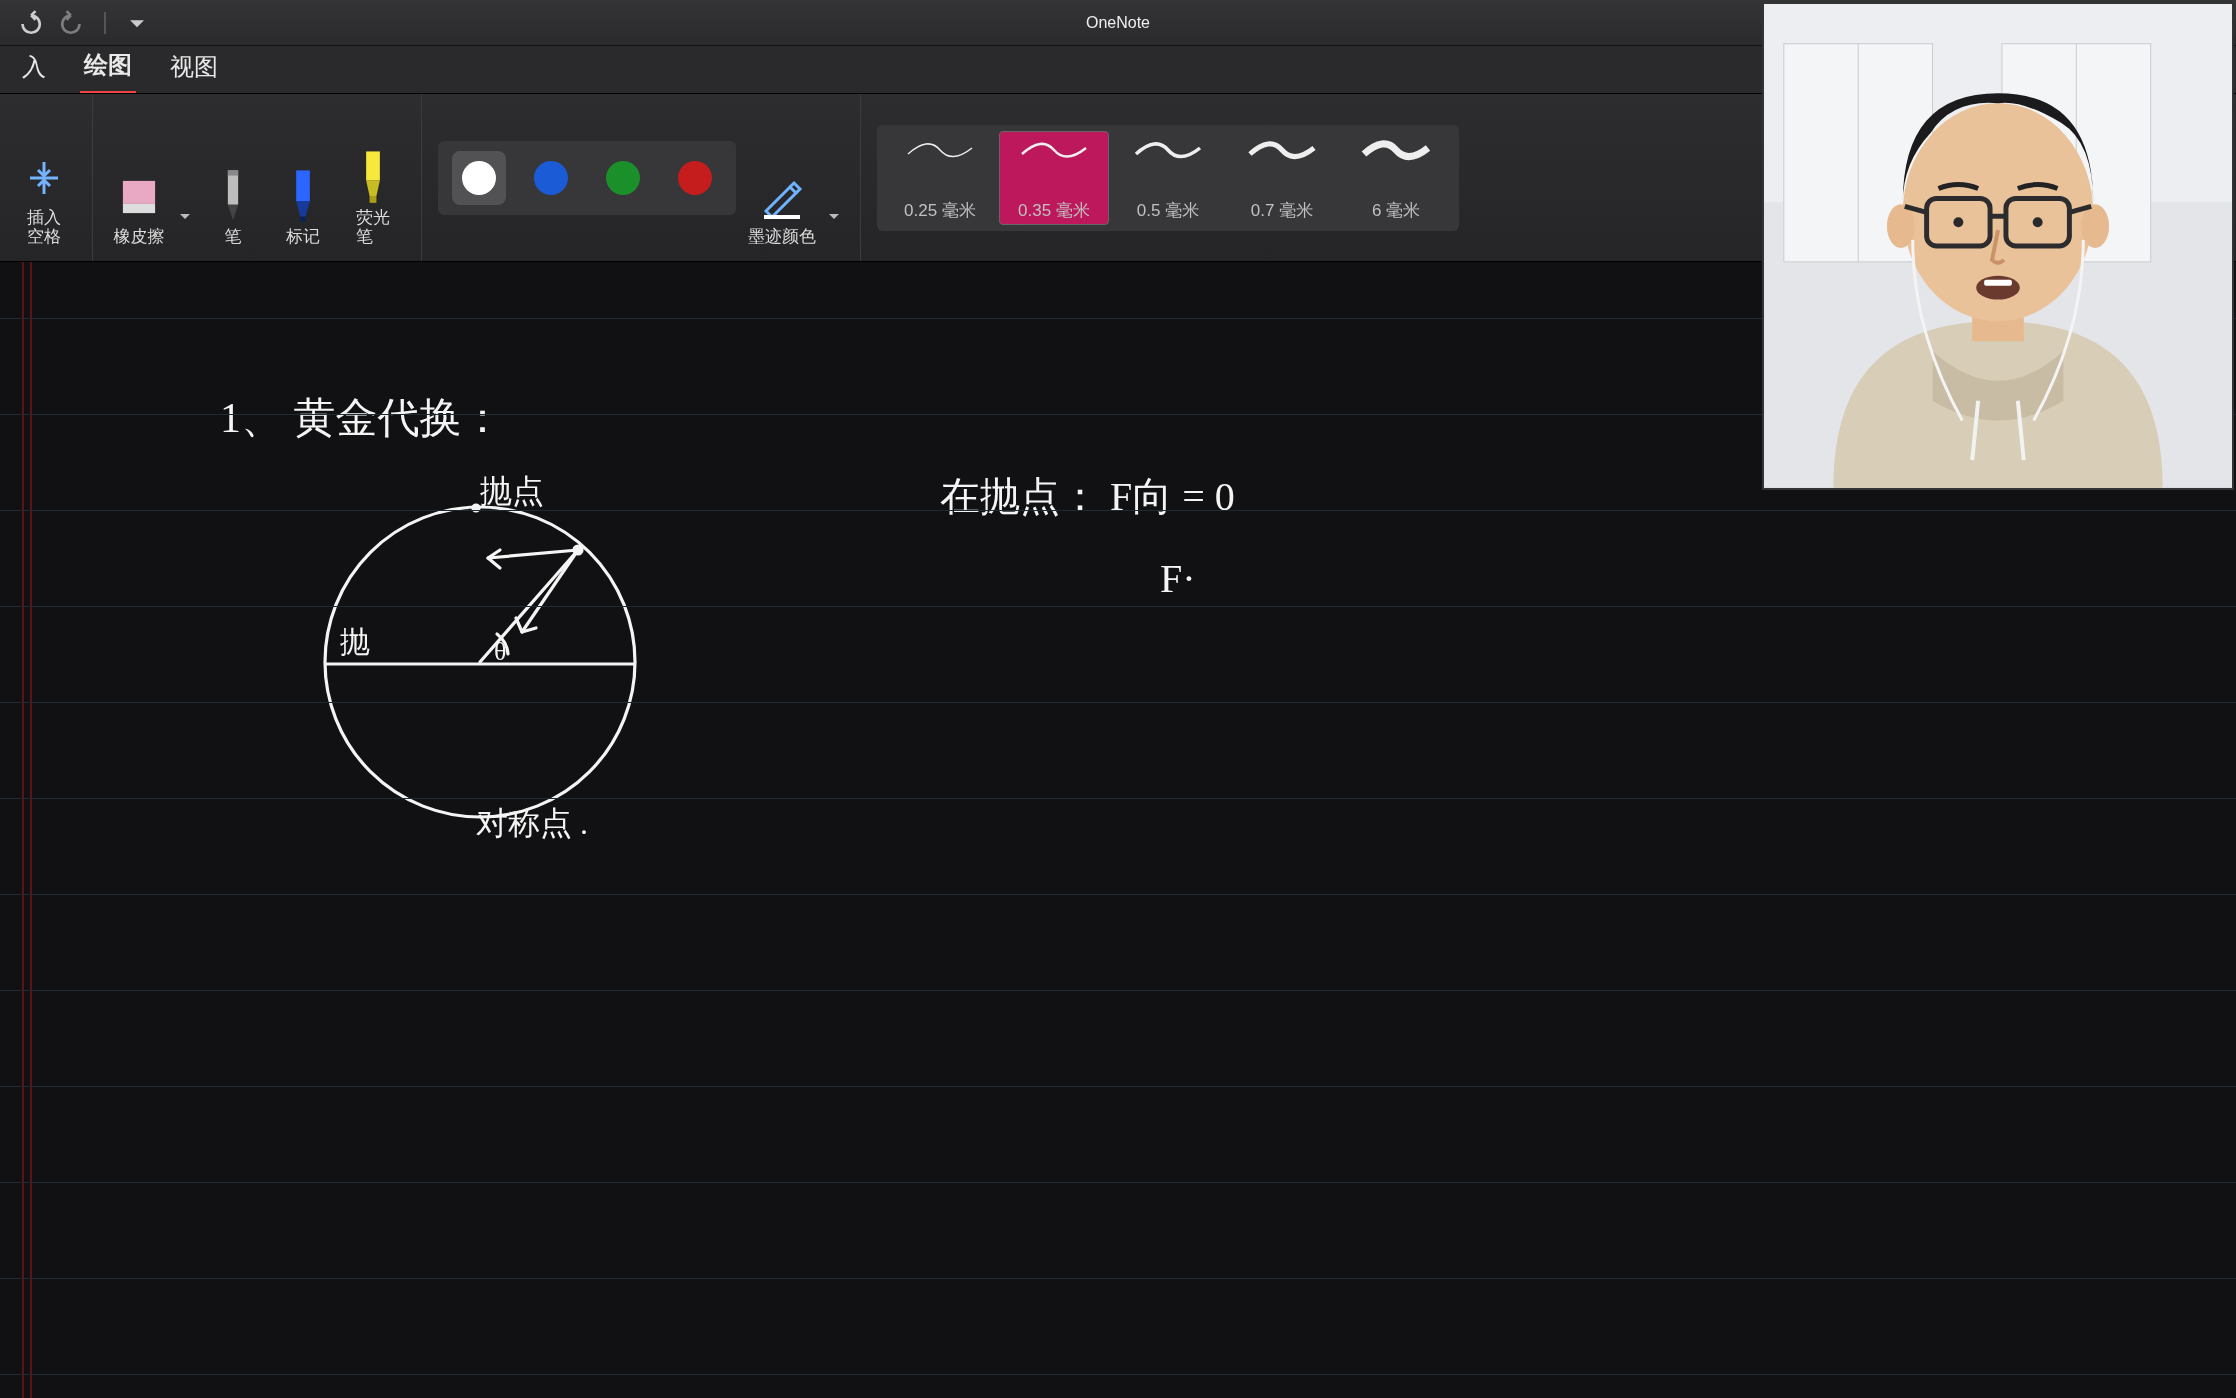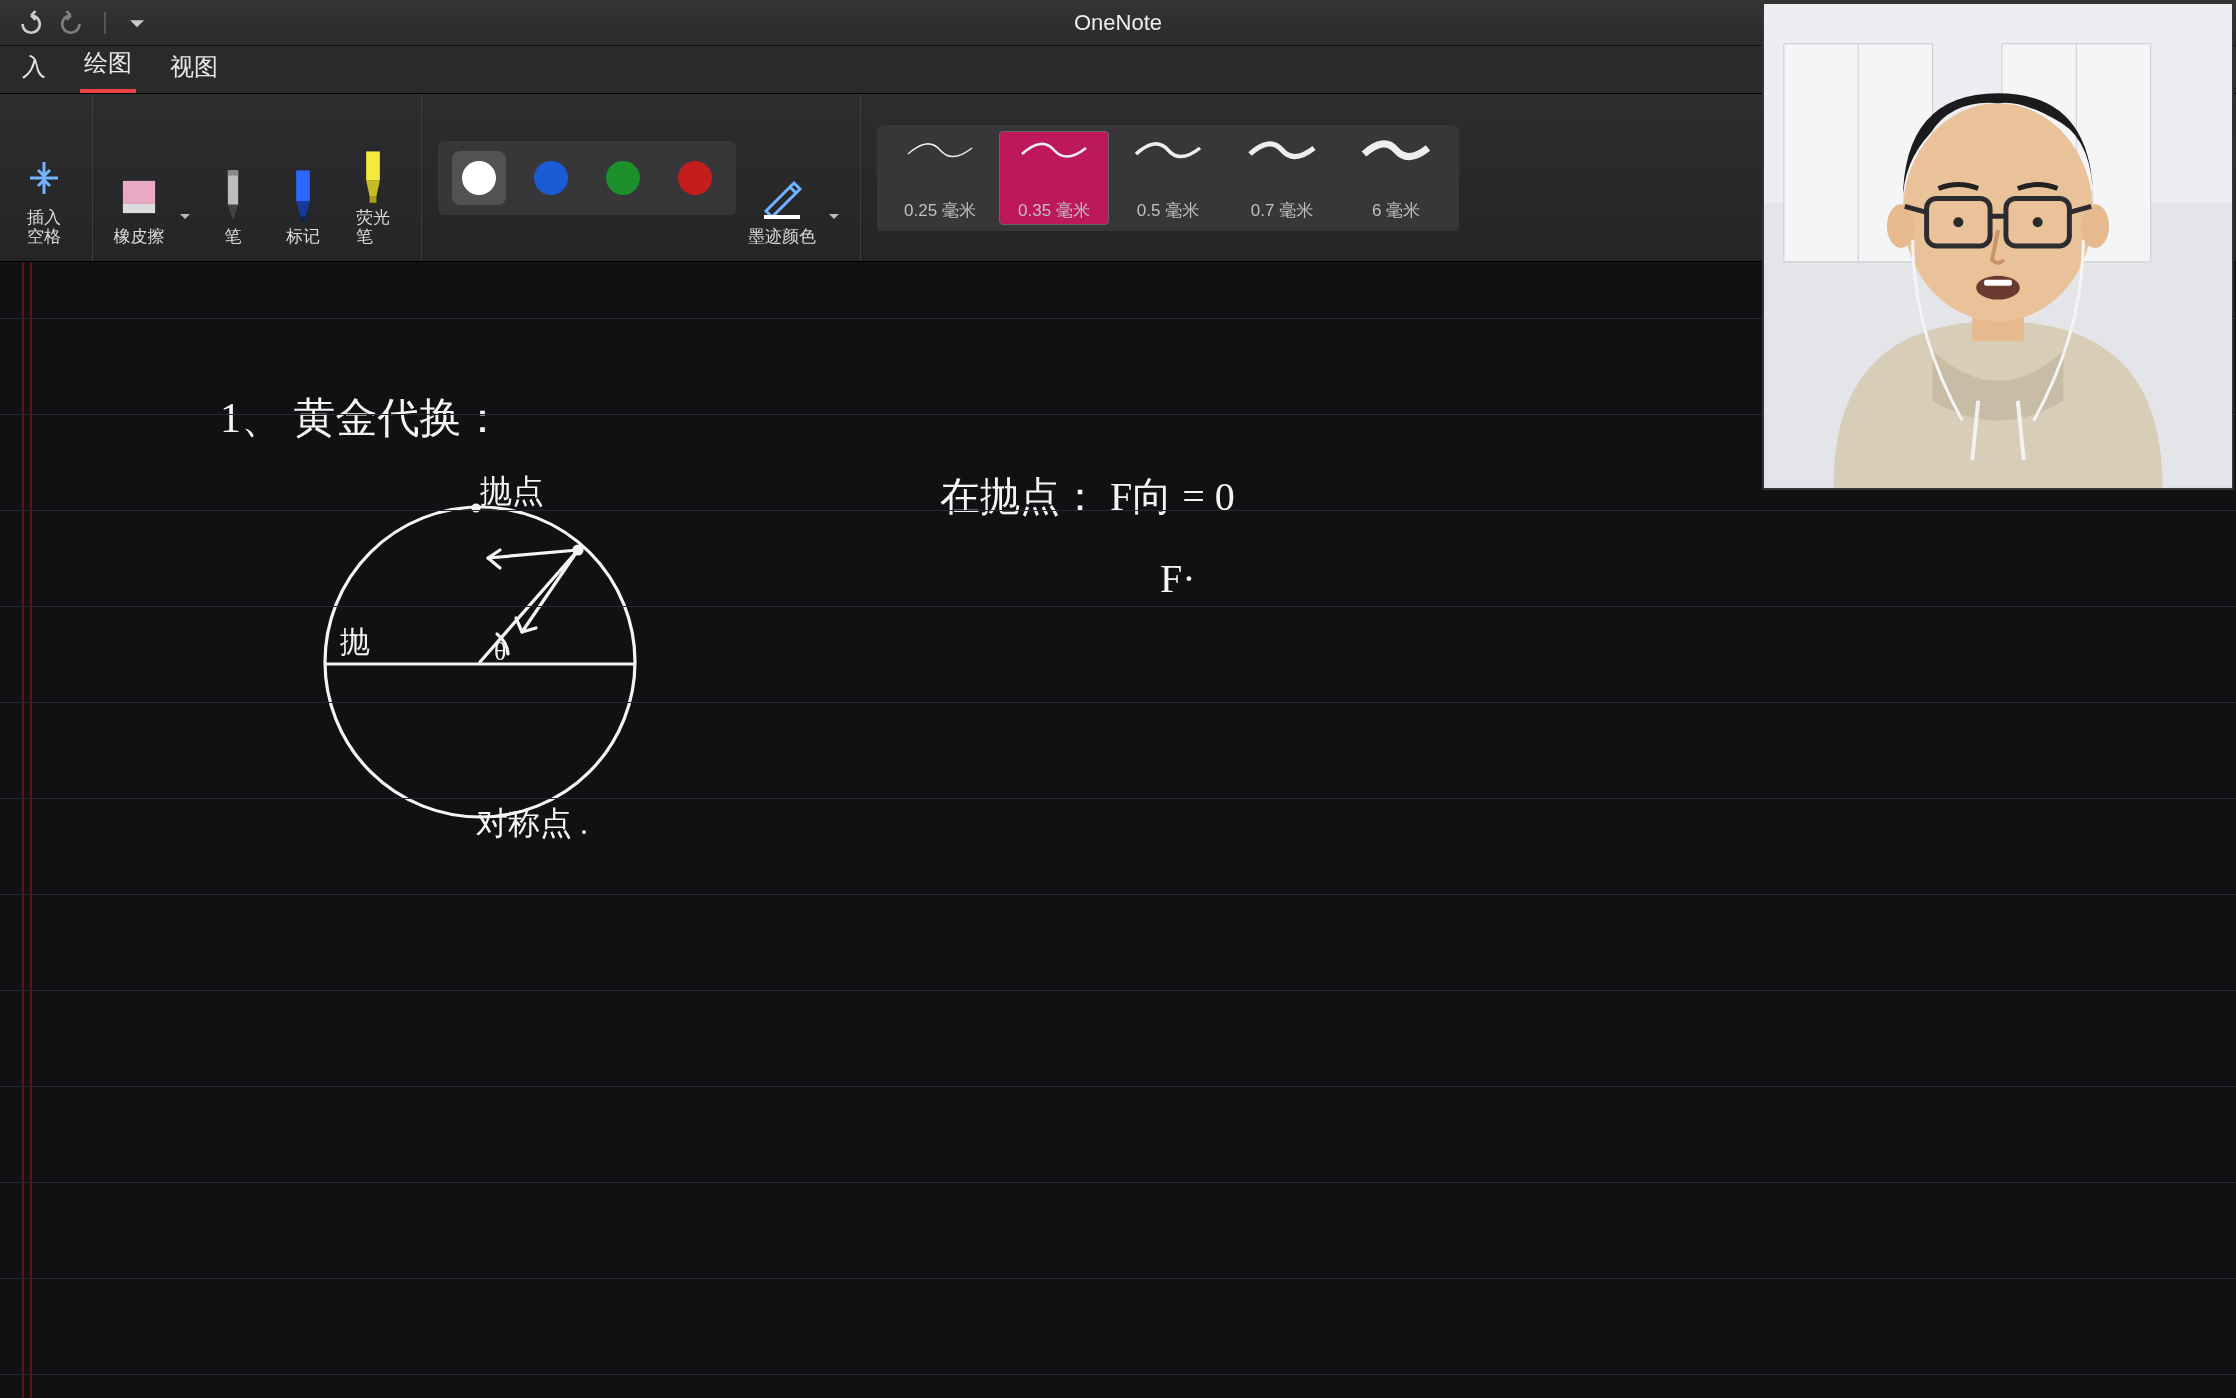--- a/index.html
+++ b/index.html
@@ -16,41 +16,41 @@
       height:46px;
       background:linear-gradient(#343436,#2a2a2c);
       border-bottom:1px solid #111;
       display:flex;
       align-items:center;
       position:relative;
     }
     .titlebar .qat { display:flex; align-items:center; gap:18px; padding-left:16px; }
     .titlebar .title {
       position:absolute; left:0; right:0; text-align:center;
-      font-size:22px; color:#eee; pointer-events:none;
+      font-size:16px; color:#eee; pointer-events:none;
     }
     .qat-icon { width:26px; height:26px; display:flex; align-items:center; justify-content:center; }
     .qat-icon svg { stroke:#ccc; fill:none; stroke-width:2.5; }
     .qat-caret svg { stroke:#ccc; fill:#ccc; }
     
     .tabstrip {
       height:48px;
       background:#2a2a2c;
       border-bottom:1px solid #000;
       display:flex;
       align-items:flex-end;
       padding-left:18px;
       gap:30px;
     }
     .tabstrip .tab {
       color:#e9e9e9;
       font-size:24px;
       padding:8px 4px 10px 4px;
     }
-    .tabstrip .tab.active { border-bottom:4px solid #ef4444; font-weight:400;text-align:center; }
+    .tabstrip .tab.active { border-bottom:2px solid #ef4444; font-weight:700;text-align:center; }
     
     .ribbon {
       height:168px;
       background:linear-gradient(#2d2d2f,#252527);
       border-bottom:1px solid #000;
       display:flex;
       align-items:center;
       padding:0 8px;
       gap:12px;
     }

